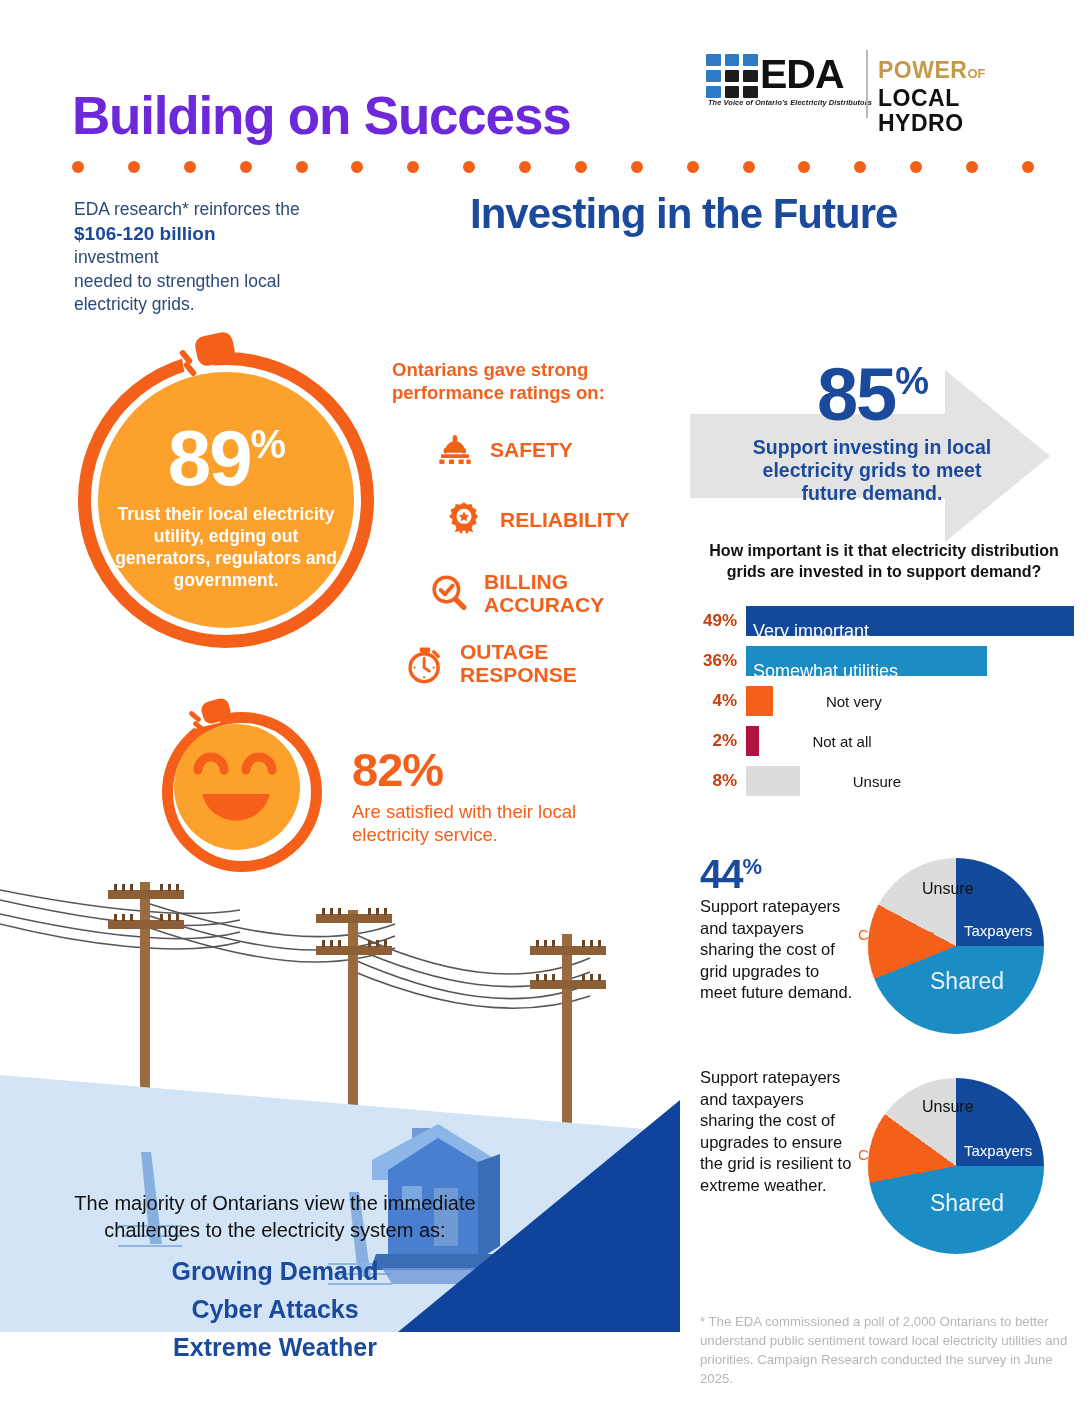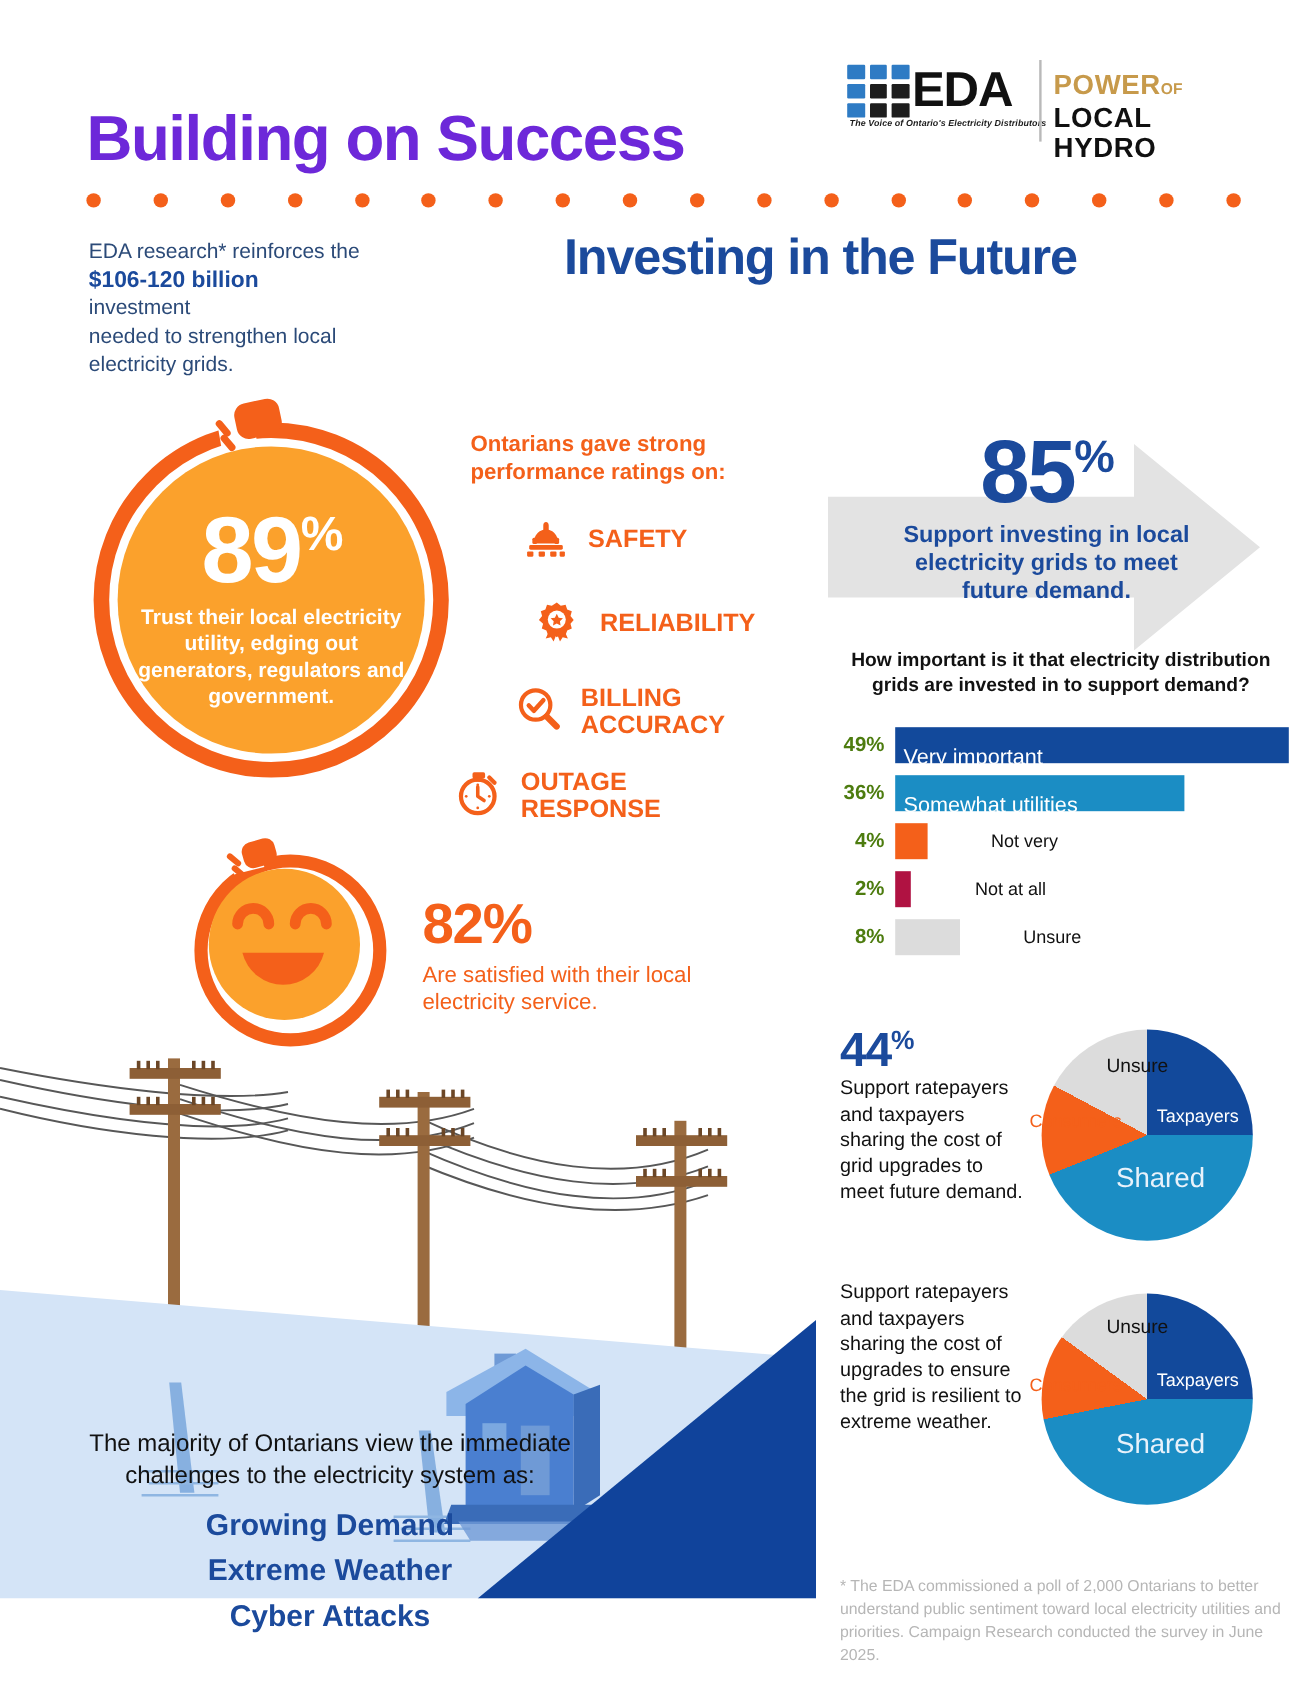--- a/index.html
+++ b/index.html
@@ -86,21 +86,21 @@
   #stat85 { left:742px; top:344px; width:260px; text-align:center; }
   .num85 { font-size:74px; font-weight:bold; color:#1b4a9c; line-height:74px; letter-spacing:-2px;}
   .num85 sup { font-size:38px; vertical-align:super; }
   .sub85 { font-size:19.5px; font-weight:bold; color:#1b4a9c; line-height:23px; margin-top:4px; }
 
   
   #bar-question { left:694px; top:540px; width:380px; text-align:center; font-size:16px;
      font-weight:bold; color:#111; line-height:21px; }
   #bar-chart { left:694px; top:602px; width:380px; }
   .bar-row { display:flex; align-items:center; height:38px; margin-bottom:2px; }
-  .bar-pct { width:52px; text-align:right; font-size:17px; font-weight:bold; color:#4d7c0f;
+  .bar-pct { width:52px; text-align:right; font-size:17px; font-weight:bold; color:#c2410c;
      padding-right:9px; flex:none; }
   .bar-track { flex:1; height:100%; position:relative; display:flex; align-items:center; }
   .bar-fill { height:30px; display:flex; align-items:center; }
   .bar-label-in { color:#fff; font-size:18px; padding-left:7px; white-space:nowrap;margin-top:20px; }
   .bar-label-out { color:#111; font-size:15px; padding-left:9px; white-space:nowrap;margin-left:44px; }
 
   
   .pie-block { position:absolute; width:390px; }
   .pie-stat { position:absolute; left:0; top:6px; width:160px; }
   .pie-num { font-size:40px; font-weight:bold; color:#1b4a9c; line-height:42px; letter-spacing:-1px;}
@@ -210,35 +210,35 @@
       <path d="M24 5l4 3.1 4.8-1 1.6 4.7 4.6 1.9-1.3 4.8 3.2 3.8-3.2 3.8 1.3 4.8-4.6 1.9-1.6 4.7-4.8-1-4 3.1-4-3.1-4.8 1-1.6-4.7-4.6-1.9 1.3-4.8L6.1 22.3l3.2-3.8-1.3-4.8 4.6-1.9 1.6-4.7 4.8 1z"></path>
       <circle cx="24" cy="22" r="9" fill="#fff"></circle>
       <path d="M24 16.2l1.9 3.9 4.3.6-3.1 3 .7 4.3-3.8-2-3.8 2 .7-4.3-3.1-3 4.3-.6z" fill="#f4601a"></path>
       <path d="M16.5 33l-3.6 8 5.2-1.4 2.7 4.3 3.4-8.4z"></path>
       <path d="M31.5 33l3.6 8-5.2-1.4-2.7 4.3-3.4-8.4z"></path>
     </svg>
   </span>
   <span class="perf-label">RELIABILITY</span>
 </div>
 
-<div class="perf-item" style="left:428px;top:570px;align-items:flex-start;">
+<div class="perf-item" style="left:428px;top:570px;align-items:center;">
   <span class="perf-icon">
     <svg viewBox="0 0 48 48" width="42" height="42" fill="none">
       <circle cx="21" cy="20" r="14" stroke="#f4601a" stroke-width="4"></circle>
       <path d="M14.5 20.5l4.8 5 9-10" stroke="#f4601a" stroke-width="4.4" stroke-linecap="round" stroke-linejoin="round"></path>
       <path d="M31.5 31l9.5 9.5" stroke="#f4601a" stroke-width="6" stroke-linecap="round"></path>
     </svg>
   </span>
   <span class="perf-label" style="line-height:23px;">
     <span style="display:block;white-space:pre-line;">BILLING
 ACCURACY</span>
   </span>
 </div>
 
-<div class="perf-item" style="left:378px;top:640px;align-items:flex-start;">
+<div class="perf-item" style="left:404px;top:640px;align-items:flex-end;">
   <span class="perf-icon">
     <svg viewBox="0 0 48 48" width="42" height="42" fill="none">
       <rect x="18" y="4" width="12" height="6" rx="1.6" fill="#f4601a"></rect>
       <rect x="21.5" y="9" width="5" height="4" fill="#f4601a"></rect>
       <circle cx="23" cy="27" r="16" stroke="#f4601a" stroke-width="4"></circle>
       <path d="M23 18v9l6 4" stroke="#f4601a" stroke-width="3.4" stroke-linecap="round" stroke-linejoin="round"></path>
       <path d="M34 9l5 5" stroke="#f4601a" stroke-width="4" stroke-linecap="round"></path>
       <circle cx="23" cy="16" r="1.3" fill="#f4601a"></circle>
         <circle cx="34" cy="27" r="1.3" fill="#f4601a"></circle>
       <circle cx="23" cy="38" r="1.3" fill="#f4601a"></circle>
@@ -370,22 +370,22 @@
       <path d="M382 406 L496 406 L488 422 L392 422 Z" fill="#6f9ad6" opacity=".8"></path>
     </g>
 
     <path d="M680 238 L680 470 L398 470 Z" fill="#10439b"></path>
   </svg>
 </div>
 
 <div class="abs" id="challenge-intro">The majority of Ontarians view the immediate challenges to the electricity system as:</div>
 <div class="abs" id="challenge-list">
   <div>Growing Demand</div>
+  <div>Cyber Attacks</div>
   <div>Extreme Weather</div>
-  <div>Cyber Attacks</div>
 </div>
 
 <div class="abs" id="arrow-shape"></div>
 <div class="abs" id="stat85">
   <div class="num85"><span>85</span><sup>%</sup></div>
   <div class="sub85">Support investing in local electricity grids to meet future demand.</div>
 </div>
 
 <div class="abs" id="bar-question">How important is it that electricity distribution grids are invested in to support demand?</div>
 <div class="abs" id="bar-chart">

